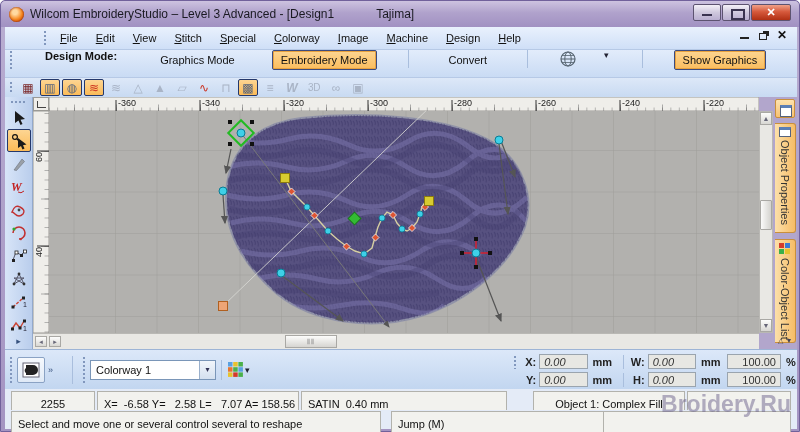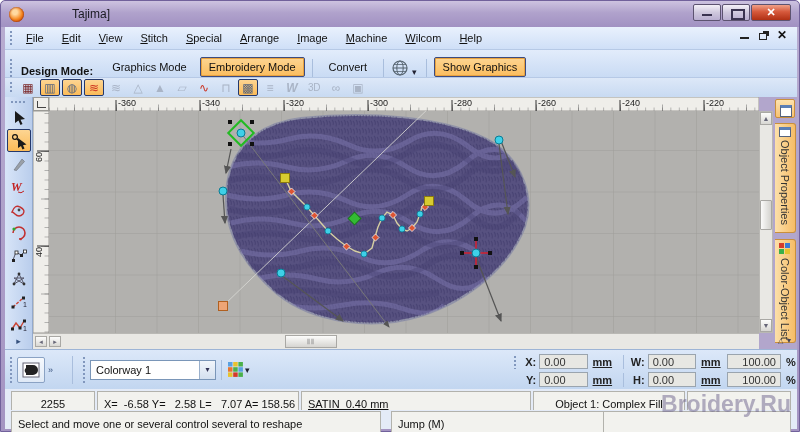--- a/index.html
+++ b/index.html
@@ -19,33 +19,33 @@
   .winbtns { position:absolute; right:8px; top:3px; display:flex; }
   .wb { width:28px; height:17px; border:1px solid #5d5370; border-radius:2px; margin-left:1px;
         background:linear-gradient(#f4f1f8,#cfc8dd 50%,#b9aed0); position:relative; }
   .wb-close { width:40px; background:linear-gradient(#f0a088,#d6593c 45%,#b03014); }
   .wb-min::after { content:""; position:absolute; left:8px; right:8px; bottom:4px; border-bottom:2px solid #3a3350; }
   .wb-max::after { content:""; position:absolute; left:8px; top:4px; width:10px; height:7px; border:2px solid #3a3350; }
   .wb-close span { position:absolute; width:100%; text-align:center; top:1px; color:#fff; font-size:11px; font-weight:bold; }
 
   
   .menubar { position:absolute; left:4px; top:26px; width:792px; height:22px;
-             background:linear-gradient(#e9f1fd,#cfdff7); display:flex; align-items:center; }
+             background:linear-gradient(#e9f1fd,#cfdff7); display:flex; align-items:center;padding-left:34px; }
   .grip { width:4px; height:70%; margin:0 4px; 
           background-image:radial-gradient(#8197bd 1px, transparent 1.2px); background-size:4px 4px; }
   .menu-item { padding:2px 9px; color:#111; cursor:default; }
   .menu-item::first-letter { text-decoration:underline; }
   .mdi { position:absolute; right:10px; top:3px; display:flex; gap:10px; align-items:center; }
   .mdi-min { width:9px; border-bottom:2px solid #222; height:8px; }
   .mdi-restore { width:8px; height:7px; border:1.5px solid #222; box-shadow:3px -3px 0 -1px #222; margin-top:3px; }
   .mdi-close { font-weight:bold; color:#111; font-size:12px; line-height:10px; }
 
   
   .modebar { position:absolute; left:4px; top:48px; width:792px; height:28px;
-             background:linear-gradient(#e2ecfb,#c9dbf4); display:flex; align-items:flex-end; border-top:1px solid #b6c9e6; }
+             background:linear-gradient(#e2ecfb,#c9dbf4); display:flex; align-items:flex-start; border-top:1px solid #b6c9e6;gap:24px; }
   .mode-label { font-weight:bold; margin:0 8px 0 4px; color:#111; }
   .mbtn { padding:3px 8px; margin:0 2px; color:#111; border:1px solid transparent; border-radius:2px; }
   .mbtn.flat { border-color:transparent; }
   .mbtn.active { background:linear-gradient(#fdd592,#fbbd5e); border:1px solid #3c4b7e; box-shadow:inset 0 0 0 1px #e8a23f; }
   .vsep { width:1px; height:18px; background:#a9bedd; margin:0 5px; }
   .globe { width:18px; height:18px; margin:0 2px; }
   .caret { color:#223; font-size:9px; margin:0 4px 0 1px; }
 
   
   .iconbar { position:absolute; left:4px; top:76px; width:792px; height:20px;
@@ -112,63 +112,64 @@
   .imgbtn { width:28px; height:26px; background:linear-gradient(#f6f9fd,#dfe9f6); border:1px solid #8aa2c4; border-radius:2px;
             display:flex; align-items:center; justify-content:center; }
   .chev { color:#35507c; font-size:9px; margin:0 3px; }
   .combo { width:126px; height:20px; background:#fff; border:1px solid #7a96b8; display:flex; align-items:center; position:relative; }
   .combo-text { padding-left:5px; color:#111; }
   .combo-btn { position:absolute; right:0; top:0; width:16px; height:100%; border-left:1px solid #9ab0cc;
                background:linear-gradient(#f2f6fb,#d4e0ef); text-align:center; font-size:8px; color:#335; line-height:18px; }
   .transform { position:absolute; right:2px; top:2px; width:286px; height:36px; }
   .trow { position:absolute; left:0; width:100%; height:17px; display:flex; align-items:center; }
   .tlabel { width:16px; text-align:right; margin-right:3px; font-weight:bold; color:#222; }
-  .tfield { width:50px; height:15px; background:#e7e7e3; border:1px solid #9aa4ae; padding:1px 4px 0 4px; color:#333; }
-  .tunit { width:32px; padding-left:5px; font-weight:bold; color:#222;text-decoration:underline; }
+  .tfield { width:50px; height:15px; background:#e7e7e3; border:1px solid #9aa4ae; padding:1px 4px 0 4px; color:#333;font-style:italic; }
+  .tunit { width:32px; padding-left:5px; font-weight:bold; color:#222; }
   .tpct { width:56px; height:15px; background:#e7e7e3; border:1px solid #9aa4ae; padding:1px 4px 0 4px; color:#333; text-align:right; }
   .psign { width:14px; padding-left:5px; font-weight:bold; color:#222; }
 
   
   .status1 { position:absolute; left:4px; top:388px; width:792px; height:21px; background:#e4ebf7; }
   .status2 { position:absolute; left:4px; top:409px; width:792px; height:19px; background:#e4ebf7; }
   .spanel { position:absolute; top:2px; height:17px; background:#f2f2ee; border:1px solid #b2b2ac; color:#111;
             display:flex; align-items:center; padding:12px 6px; white-space:pre; }
   .status2 .spanel { top:1px; }
   .watermark { position:absolute; right:8px; top:390px; font-size:23px; font-weight:bold; color:rgba(108,98,140,.5); letter-spacing:0; z-index:5; }
 
   svg { display:block; }
 </style>
 </head>
 <body>
 
 <div id="win">
 
   <div class="titlebar">
     <div class="flame"></div>
+    <span class="title-text">Wilcom EmbroideryStudio – Level 3 Advanced - [Design1</span>
     <span class="title-text title-machine">Tajima]</span>
     <div class="winbtns">
       <div class="wb wb-min"></div>
       <div class="wb wb-max"></div>
       <div class="wb wb-close">
           <span>✕</span>
         </div>
     </div>
   </div>
 
   <div class="menubar">
     <div class="grip"></div>
     <span class="menu-item">File</span>
     <span class="menu-item">Edit</span>
     <span class="menu-item">View</span>
     <span class="menu-item">Stitch</span>
     <span class="menu-item">Special</span>
-    <span class="menu-item">Arrange</span>
+    <span class="menu-item">Colorway</span>
     <span class="menu-item">Image</span>
     <span class="menu-item">Machine</span>
-    <span class="menu-item">Wilcom</span>
+    <span class="menu-item">Design</span>
     <span class="menu-item">Help</span>
     <div class="mdi">
       <div class="mdi-min"></div>
       <div class="mdi-restore"></div>
       <div class="mdi-close">✕</div>
     </div>
   </div>
 
   <div class="modebar">
     <div class="grip"></div>
@@ -536,21 +537,21 @@
         <span class="tunit">mm</span>
         <span class="tpct">100.00</span>
         <span class="psign">%</span>
       </div>
     </div>
   </div>
 
   <div class="status1">
     <div class="spanel" style="left:6px; width:84px; justify-content:center;">2255</div>
     <div class="spanel" style="left:92px; width:202px;">X=  -6.58 Y=   2.58 L=   7.07 A= 158.56</div>
-    <div class="spanel" style="left:296px; width:230px;text-decoration:underline;">SATIN  0.40 mm</div>
+    <div class="spanel" style="left:296px; width:206px;">SATIN  0.40 mm</div>
     <div class="spanel" style="left:528px; width:152px; justify-content:center;">Object 1: Complex Fill</div>
     <div class="spanel" style="left:682px; width:104px;"></div>
   </div>
   <div class="status2">
     <div class="spanel" style="left:6px; width:370px;">Select and move one or several control several to reshape</div>
     <div class="spanel" style="left:378px; width:243px;margin-left:8px;">Jump (M)</div>
     <div class="spanel" style="left:598px; width:188px;"></div>
   </div>
   <div class="watermark">Broidery.Ru</div>
 

